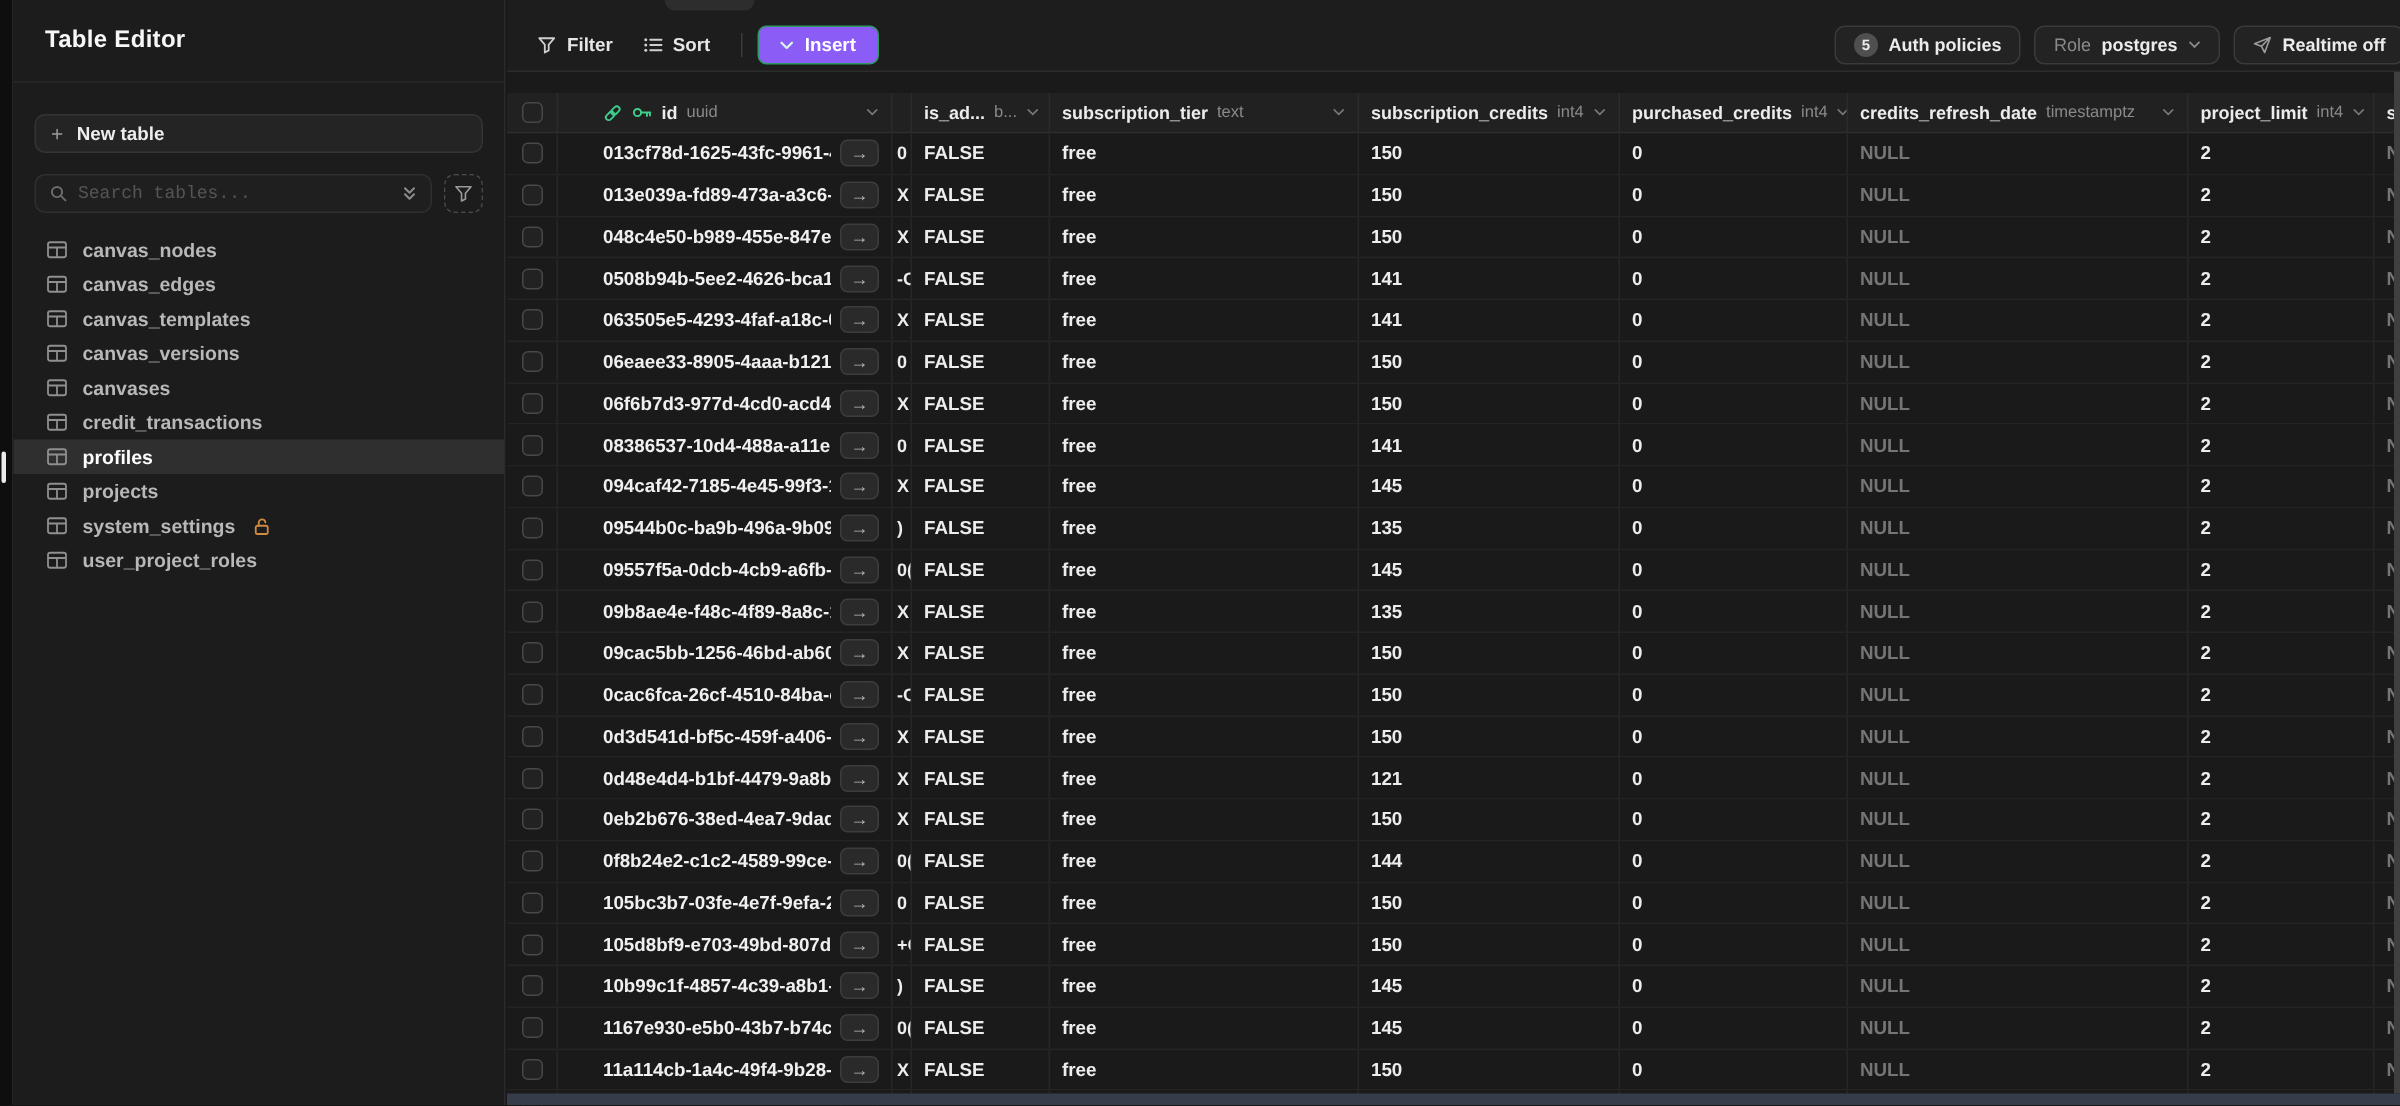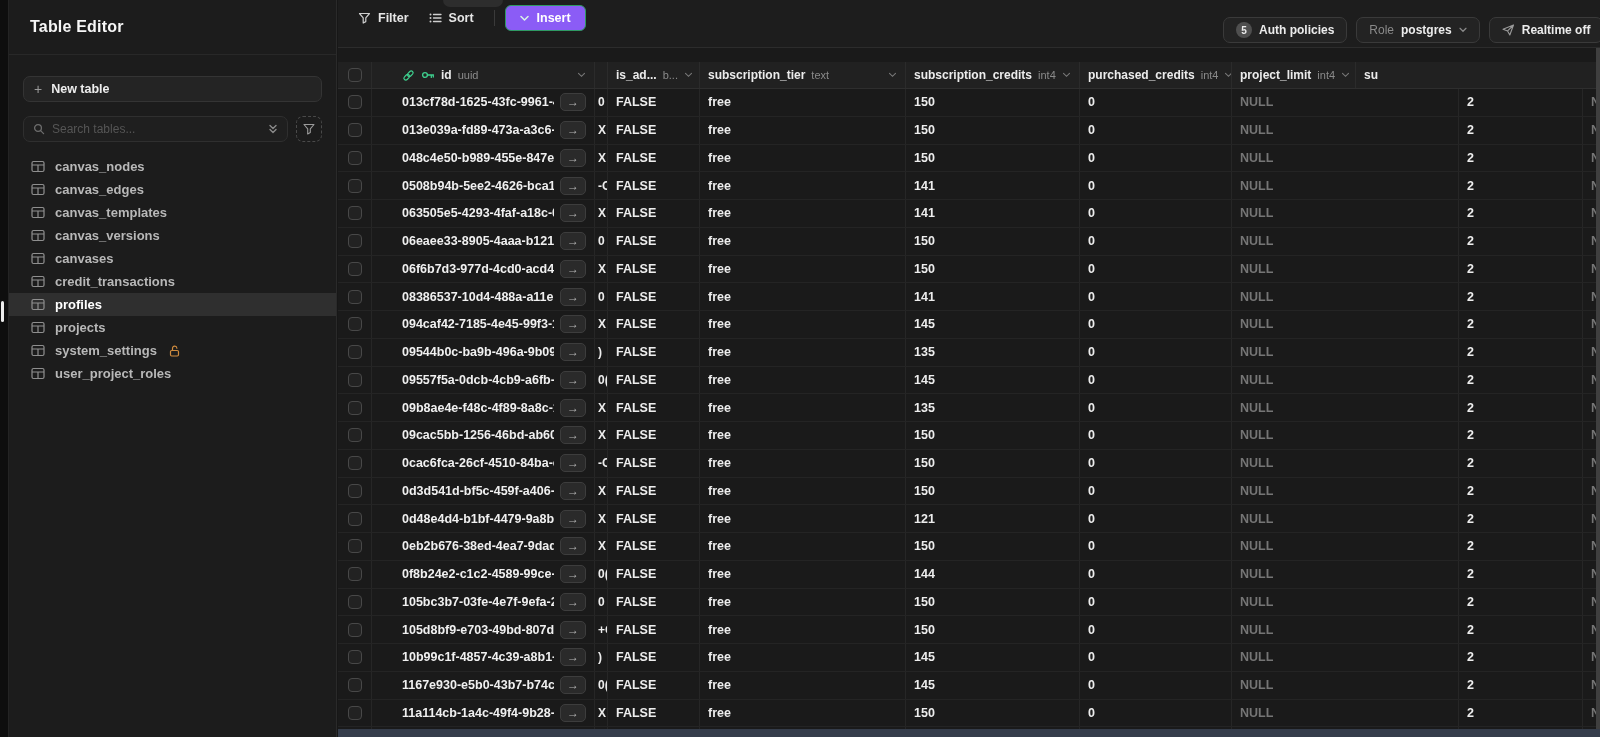--- a/index.html
+++ b/index.html
@@ -24,34 +24,34 @@
   .schema-label { font-size:12px; color:#8a8a8a; }
   .schema-value { font-size:12.5px; font-weight:700; color:#f2f2f2; }
   .new-table-btn { margin-top:7px; height:26px; background:#242424; border:1px solid #343434; border-radius:7px;
                    display:flex; align-items:center; padding:0 10px; gap:9px; }
   .plus-glyph { color:#9a9a9a; font-size:14px; line-height:1; }
   .new-table-label { font-size:12.5px; font-weight:700; color:#ededed; }
   .search-row { margin-top:14px; display:flex; gap:8px; align-items:center; }
   .search-box { flex:1; height:26px; background:#1f1f1f; border:1px solid #2f2f2f; border-radius:7px;
                 display:flex; align-items:center; padding:0 9px; gap:7px; }
   .search-box input { flex:1; background:transparent; border:none; outline:none; color:#fca5a5;
-                      font-size:12px; font-family:Liberation Sans, sans-serif; }
+                      font-size:12px; font-family:Liberation Mono, monospace; }
   .search-box input::placeholder { color:#555; }
   .filter-mini-btn { width:26px; height:26px; border:1px dashed #4a4a4a; border-radius:7px;
                      display:flex; align-items:center; justify-content:center; background:transparent; }
   .sb-list { margin:13px -14px 0; }
   .side-item { height:23px; display:flex; align-items:center; gap:10px; padding:0 22px; cursor:pointer; }
   .side-item .label { font-size:13px; font-weight:600; color:#b8b8b8; }
   .side-item.selected { background:#2f2f2f; }
   .side-item.selected .label { color:#ffffff; font-weight:700; }
   .icon { flex:none; display:inline-flex; align-items:center; justify-content:center; }
 
   
   .main { position:absolute; left:338px; top:0; right:0; bottom:0; background:#1a1a1a; overflow:hidden; }
-  .toolbar { height:48px; background:#1d1d1d; border-bottom:1px solid #2c2c2c; position:relative; }
+  .toolbar { height:48px; padding-top:12px; background:#1d1d1d; border-bottom:1px solid #2c2c2c; position:relative; }
   .toolbar-inner { height:36px; display:flex; align-items:center; padding:0 10px; }
   .ghost-btn { display:flex; align-items:center; gap:7px; padding:5px 10px; border-radius:6px;
                background:transparent; border:none; color:#e6e6e6; font-size:12.5px; font-weight:700;
                font-family:"Liberation Sans",sans-serif; cursor:pointer; }
   .tb-divider { width:1px; height:16px; background:#3a3a3a; margin:0 10px; }
   .insert-btn { display:flex; align-items:center; gap:8px; padding:5px 14px; border-radius:6px;
                 background:#8b5cf6; border:1px solid #2f9963; color:#fff; font-size:12.5px; font-weight:700;
                 font-family:"Liberation Sans",sans-serif; cursor:pointer; }
   .toolbar-right { position:absolute; left:885px; top:17px; display:flex; gap:9px; }
   .pill { flex:none; display:flex; align-items:center; gap:7px; height:26px; padding:0 12px;
@@ -351,20 +351,29 @@
         </div>
         <div class="hcell w-pur">
           <span class="hname">purchased_credits</span>
           <span class="htype">int4</span>
           <span class="hchev icon">
             <svg width="9" height="6" viewBox="0 0 9 7">
                 <path d="M1 1.5 L4.5 5 L8 1.5" stroke="#777" stroke-width="1.3" fill="none" stroke-linecap="round"></path>
               </svg>
           </span>
         </div>
+        <div class="hcell w-ref">
+          <span class="hname">credits_refresh_date</span>
+          <span class="htype">timestamptz</span>
+          <span class="hchev icon">
+            <svg width="9" height="6" viewBox="0 0 9 7">
+                <path d="M1 1.5 L4.5 5 L8 1.5" stroke="#777" stroke-width="1.3" fill="none" stroke-linecap="round"></path>
+              </svg>
+          </span>
+        </div>
         <div class="hcell w-lim">
           <span class="hname">project_limit</span>
           <span class="htype">int4</span>
           <span class="hchev icon">
             <svg width="9" height="6" viewBox="0 0 9 7">
                 <path d="M1 1.5 L4.5 5 L8 1.5" stroke="#777" stroke-width="1.3" fill="none" stroke-linecap="round"></path>
               </svg>
           </span>
         </div>
         <div class="hcell w-last">

